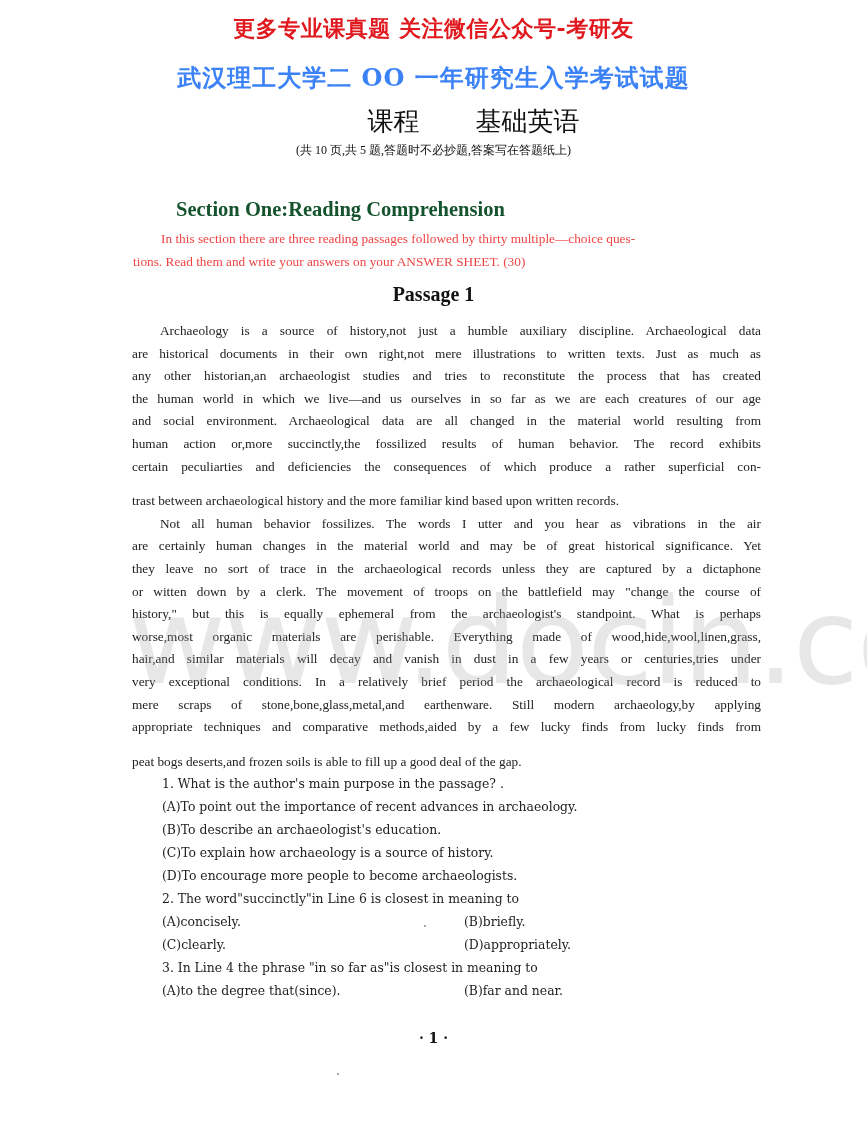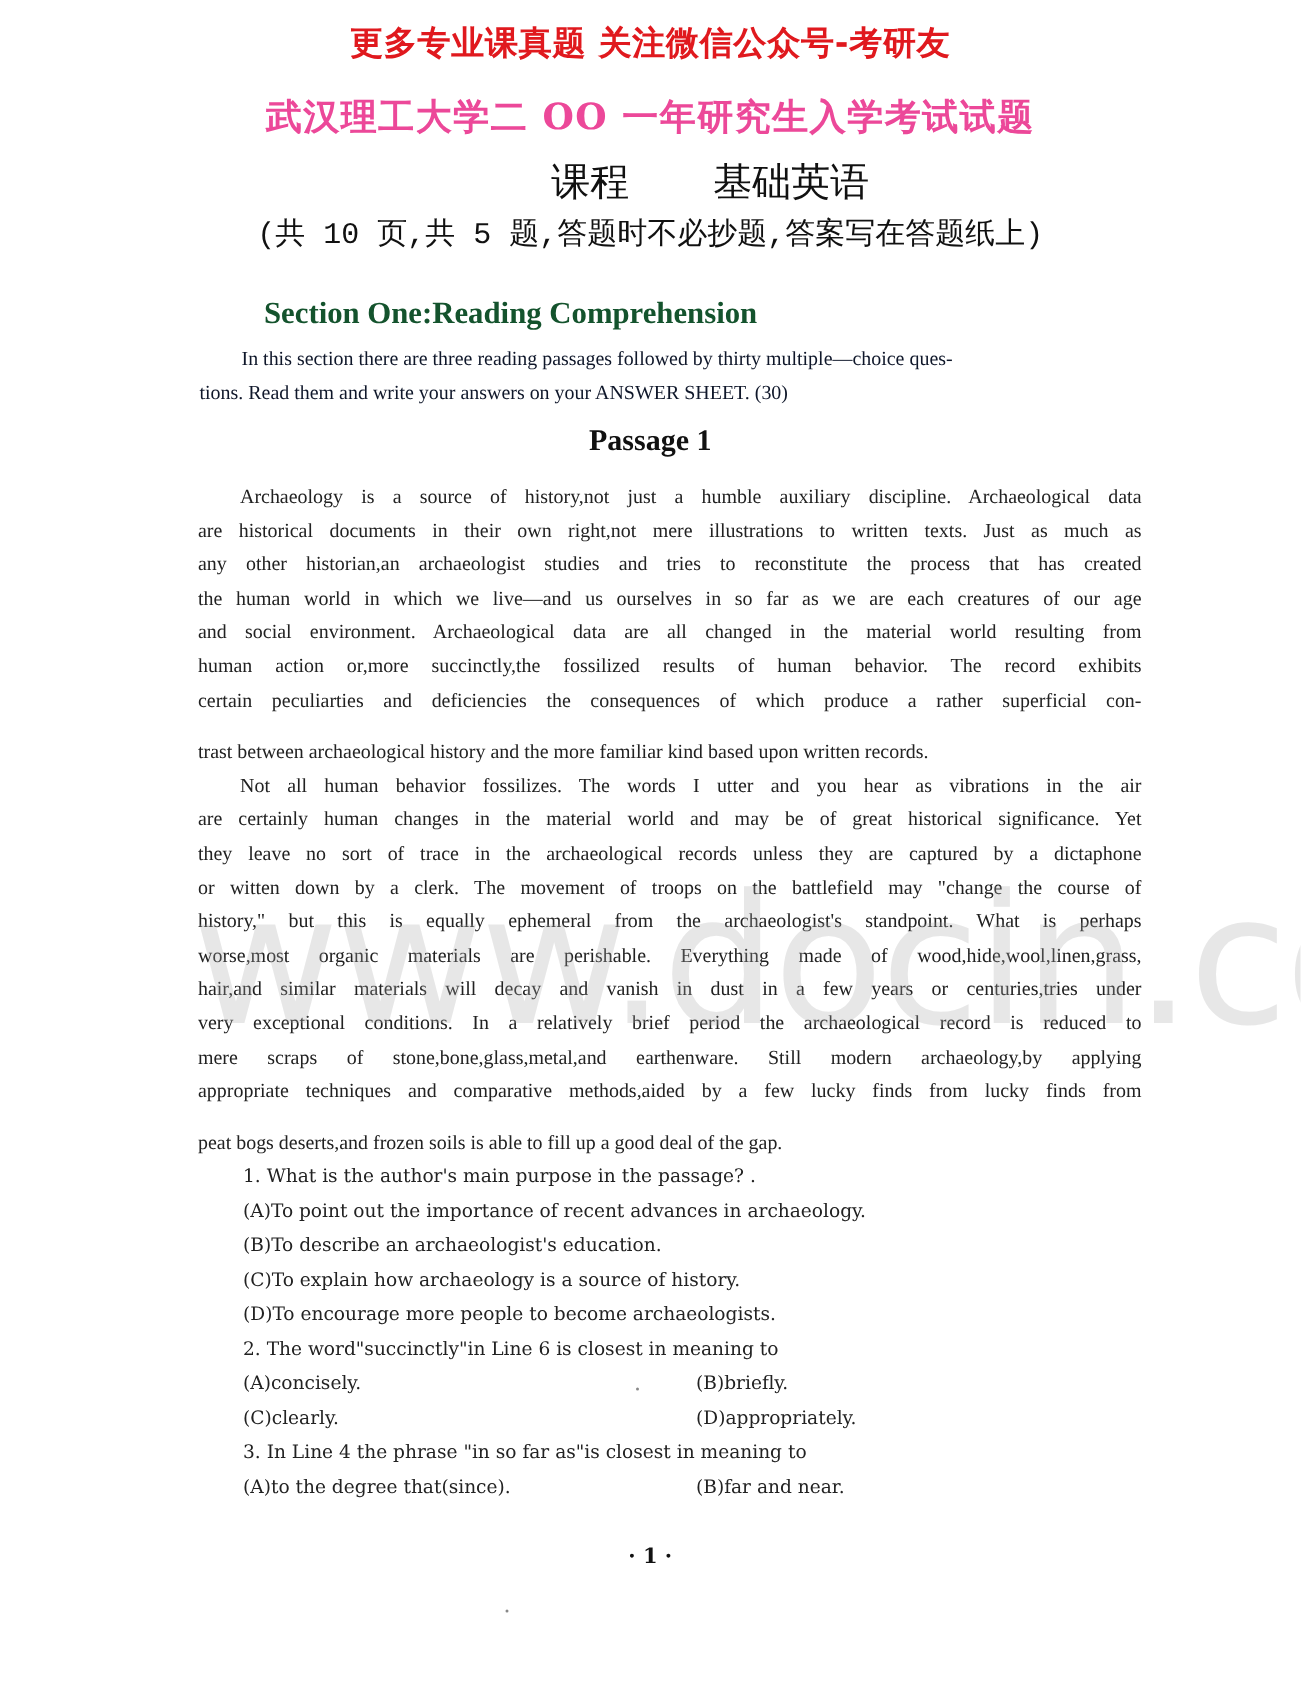--- a/index.html
+++ b/index.html
@@ -6,38 +6,38 @@
     body { width: 867px; height: 1122px; position: relative; overflow: hidden; color: #1a1a1a; }
     .page { position: absolute; left: 0; top: 0; width: 867px; height: 1122px; }
     .promo {
       position: absolute; top: 14px; left: 0; width: 867px; text-align: center;
       font-family: "DejaVu Sans", sans-serif; font-weight: bold; font-size: 22px;
       color: #e0191e; letter-spacing: 0.5px;
     }
     .exam-title {
       position: absolute; top: 62px; left: 0; width: 867px; text-align: center;
       font-family: "DejaVu Serif", serif; font-weight: bold; font-size: 24px; letter-spacing: 1px;
-      color: #ec4899;
+      color: #3b82f6;
     }
     .course-line {
       position: absolute; top: 104px; left: 0; width: 867px; text-align: center;
       font-family: "DejaVu Serif", serif; font-size: 26px; color: #111; margin-left: 40px;
     }
     .course-line .gap { display: inline-block; width: 56px; }
     .instructions-cn {
       position: absolute; top: 142px; left: 0; width: 867px; text-align: center;
-      font-family: Liberation Mono, monospace; font-size: 20px; color: #111;
+      font-family: Liberation Serif, serif; font-size: 12px; color: #111;
     }
     .section-title {
       position: absolute; top: 198px; left: 176px;
       font-family: "Liberation Serif", serif; font-weight: bold; font-size: 20.5px; color: #14532d;
     }
     .section-intro {
       position: absolute; top: 228px; left: 133px; width: 628px;
-      font-family: "Liberation Serif", serif; font-size: 13.3px; line-height: 22.5px; color: #0f172a;
+      font-family: "Liberation Serif", serif; font-size: 13.3px; line-height: 22.5px; color: #ef4444;
       text-align: justify;
     }
     .section-intro .indent { display: inline-block; width: 28px; }
     .passage-title {
       position: absolute; top: 283px; left: 0; width: 867px; text-align: center;
       font-family: "Liberation Serif", serif; font-weight: bold; font-size: 20px; color: #111;
     }
     .passage {
       position: absolute; top: 320px; left: 132px; width: 629px;
       font-family: "Liberation Serif", serif; font-size: 13.3px; line-height: 22.6px; color: #222;

